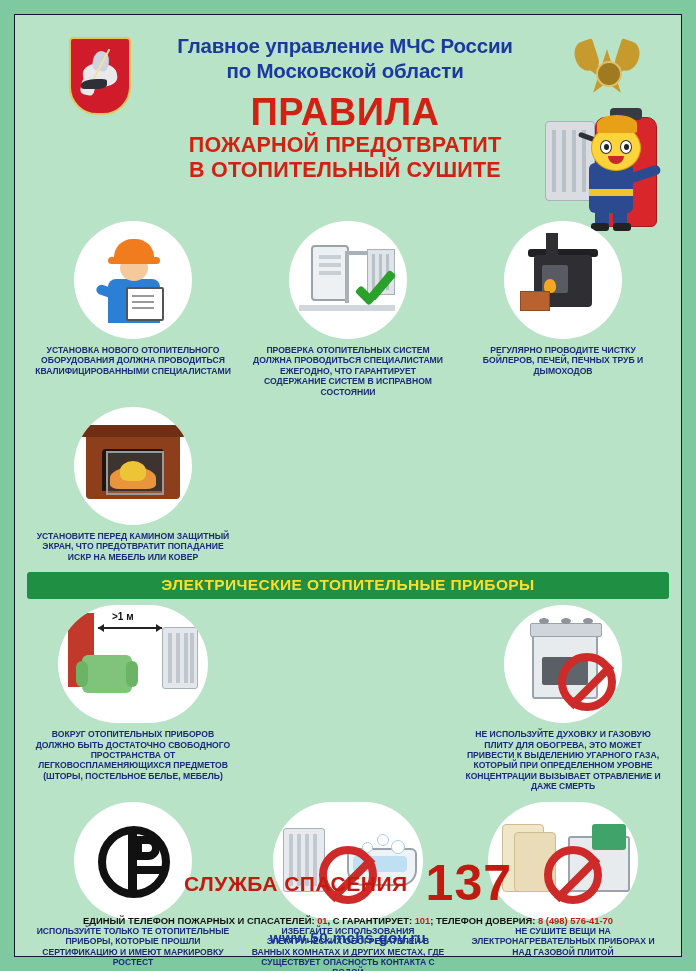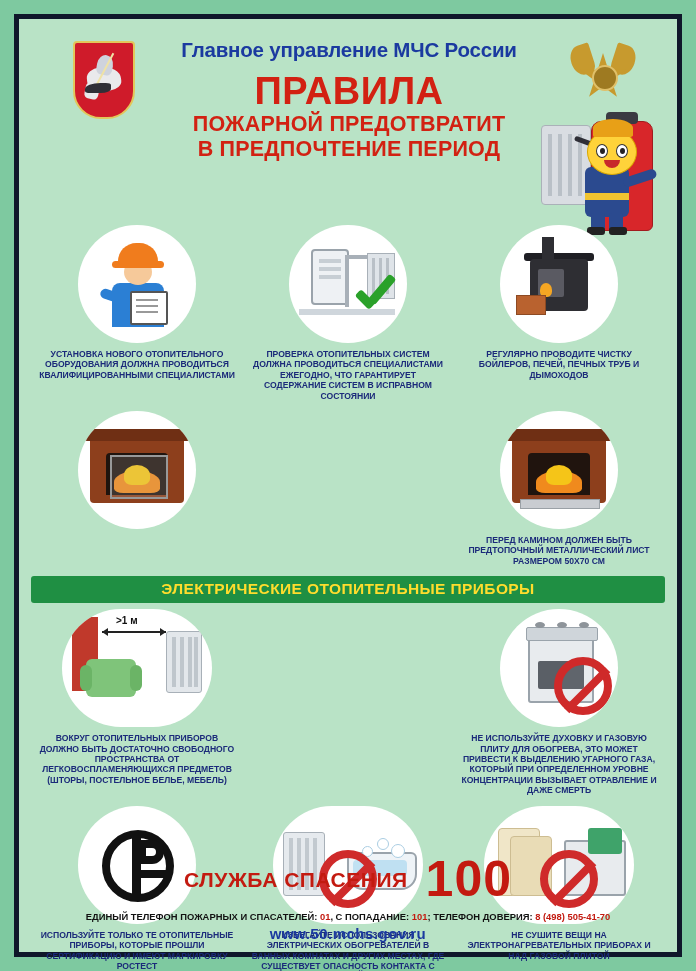--- a/index.html
+++ b/index.html
@@ -12,21 +12,21 @@
   .poster{
     position:relative;
     width:696px;height:971px;
     background:#7ec9a0;
     box-sizing:border-box;
   }
   .inner{
     position:absolute;
     left:14px;top:14px;right:14px;bottom:14px;
     background:#b9e3c6;
-    border:5px solid #0f172a;
+    border:1px solid #0f172a;
     box-sizing:border-box;
   }
 
   
   .header{
     position:relative;
     height:200px;
   }
   .coat{
     position:absolute;left:54px;top:22px;width:58px;height:74px;
@@ -303,23 +303,24 @@
             <div class="horse2"></div>
             <div class="rider-body"></div>
             <div class="lance"></div>
           </div>
           <div class="dragon"></div>
         </div>
       </div>
 
       <div class="title-block">
         <div class="t-gu">Главное управление МЧС России</div>
+        <div class="t-gu">по Московской области</div>
         <div class="t-pravila">ПРАВИЛА</div>
         <div class="t-sub">ПОЖАРНОЙ ПРЕДОТВРАТИТ</div>
-        <div class="t-sub">В ПРЕДПОЧТЕНИЕ ПЕРИОД</div>
+        <div class="t-sub">В ОТОПИТЕЛЬНЫЙ СУШИТЕ</div>
       </div>
 
       <div class="mchs-emblem">
         <div class="wing-l"></div>
         <div class="wing-r"></div>
         <div class="star"></div>
         <div class="globe"></div>
       </div>
 
       <div class="radiator-bg">
@@ -413,35 +414,24 @@
         <div class="cell">
           <div class="circle">
             <div class="firepl">
               <div class="mantle"></div>
               <div class="open"></div>
               <div class="flame"></div>
               <div class="flame2"></div>
               <div class="screen"></div>
             </div>
           </div>
-        </div>
-
-
-        <div class="cell">
-          <div class="circle">
-            <div class="firepl">
-              <div class="mantle"></div>
-              <div class="open"></div>
-              <div class="flame"></div>
-              <div class="flame2"></div>
-              <div class="sheet"></div>
-            </div>
-          </div>
-          <div class="cap-txt">ПЕРЕД КАМИНОМ ДОЛЖЕН БЫТЬ ПРЕДТОПОЧНЫЙ МЕТАЛЛИЧЕСКИЙ ЛИСТ РАЗМЕРОМ 50х70 СМ</div>
-        </div>
+          <div class="cap-txt">УСТАНОВИТЕ ПЕРЕД КАМИНОМ ЗАЩИТНЫЙ ЭКРАН, ЧТО ПРЕДОТВРАТИТ ПОПАДАНИЕ ИСКР НА МЕБЕЛЬ ИЛИ КОВЕР</div>
+        </div>
+
+
       </div>
     </div>
 
     <div class="band">
       <span>ЭЛЕКТРИЧЕСКИЕ ОТОПИТЕЛЬНЫЕ ПРИБОРЫ</span>
     </div>
 
     <div class="section">
       <div class="row">
 
@@ -525,22 +515,22 @@
           <div class="cap-txt">НЕ СУШИТЕ ВЕЩИ НА ЭЛЕКТРОНАГРЕВАТЕЛЬНЫХ ПРИБОРАХ И НАД ГАЗОВОЙ ПЛИТОЙ</div>
         </div>
       </div>
     </div>
 
     <div class="footer">
       <div class="f-top">
         <div class="f-serv">
           <div>СЛУЖБА СПАСЕНИЯ</div>
         </div>
-        <div class="f-112">100</div>
+        <div class="f-112">137</div>
       </div>
       <div class="f-line">
-        <span>ЕДИНЫЙ ТЕЛЕФОН ПОЖАРНЫХ И СПАСАТЕЛЕЙ: </span><b class="red">01</b><span>, С ПОПАДАНИЕ: </span><b class="red">101</b><span>; ТЕЛЕФОН ДОВЕРИЯ: </span><b class="red">8 (498) 505-41-70</b>
+        <span>ЕДИНЫЙ ТЕЛЕФОН ПОЖАРНЫХ И СПАСАТЕЛЕЙ: </span><b class="red">01</b><span>, С ГАРАНТИРУЕТ: </span><b class="red">101</b><span>; ТЕЛЕФОН ДОВЕРИЯ: </span><b class="red">8 (498) 576-41-70</b>
       </div>
       <div class="f-url">www.50.mchs.gov.ru</div>
     </div>
 
   </div>
 </div>
 
 </body></html>

